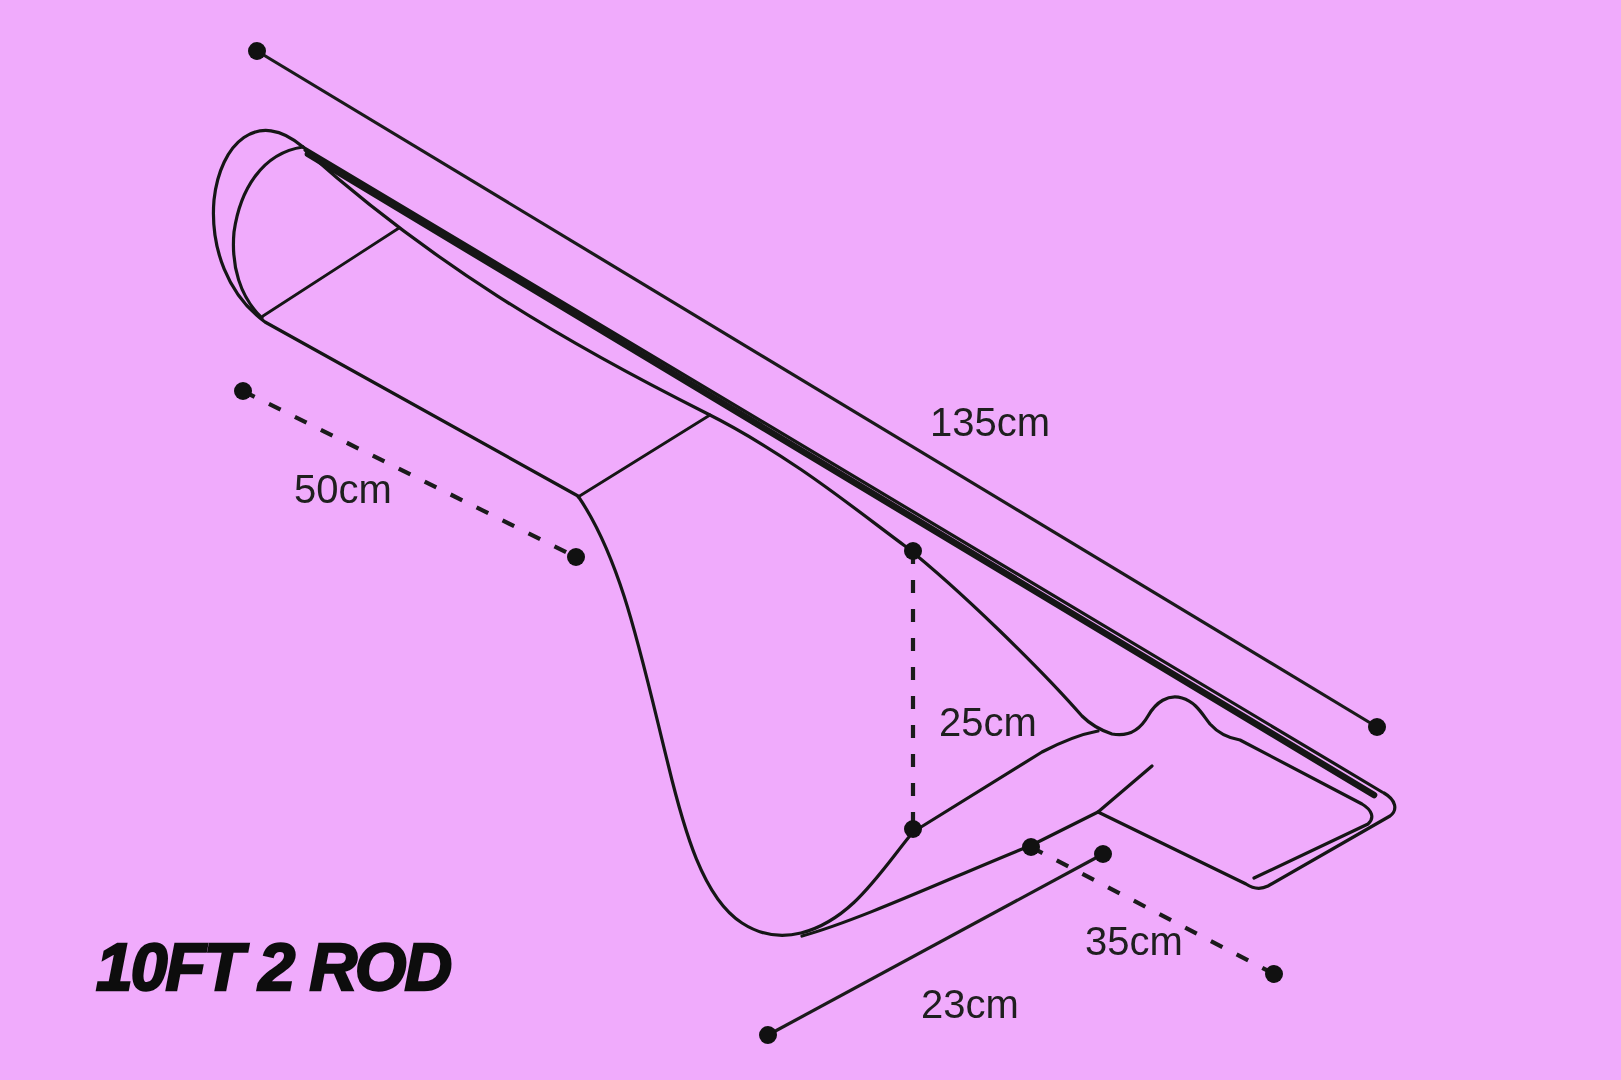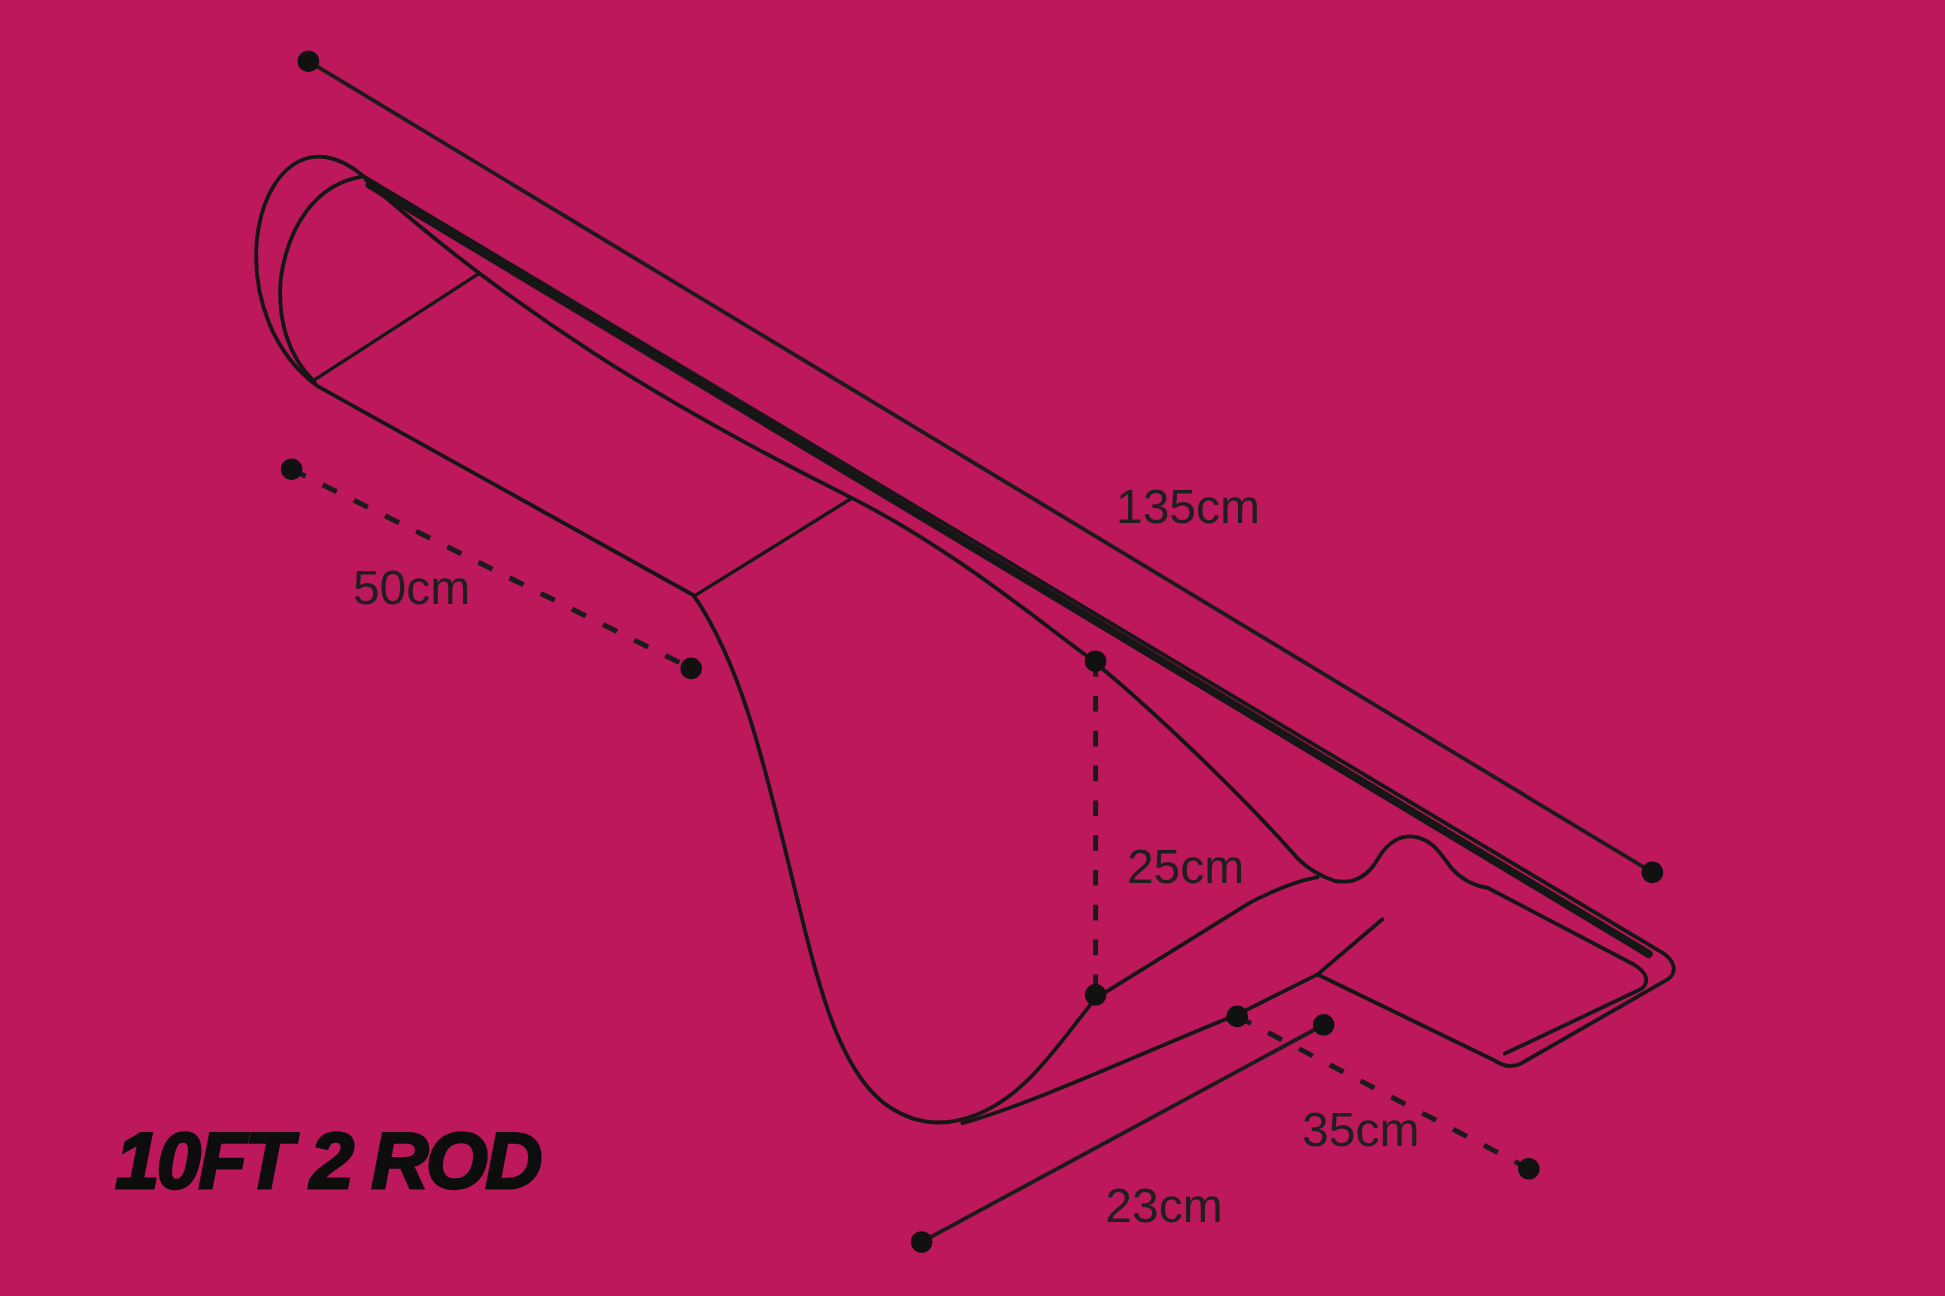--- a/index.html
+++ b/index.html
@@ -4,21 +4,21 @@
 <style>
   html, body {
     margin: 0;
     padding: 0;
     background: #ffffff;
   }
   #stage {
     position: relative;
     width: 1621px;
     height: 1080px;
-    background: #be185d;
+    background: #f0abfc;
     overflow: hidden;
     font-family: "Liberation Sans", sans-serif;
   }
   svg { display: block; }
 
   
   .obj {
     fill: none;
     stroke: #161616;
     stroke-width: 3.2;

